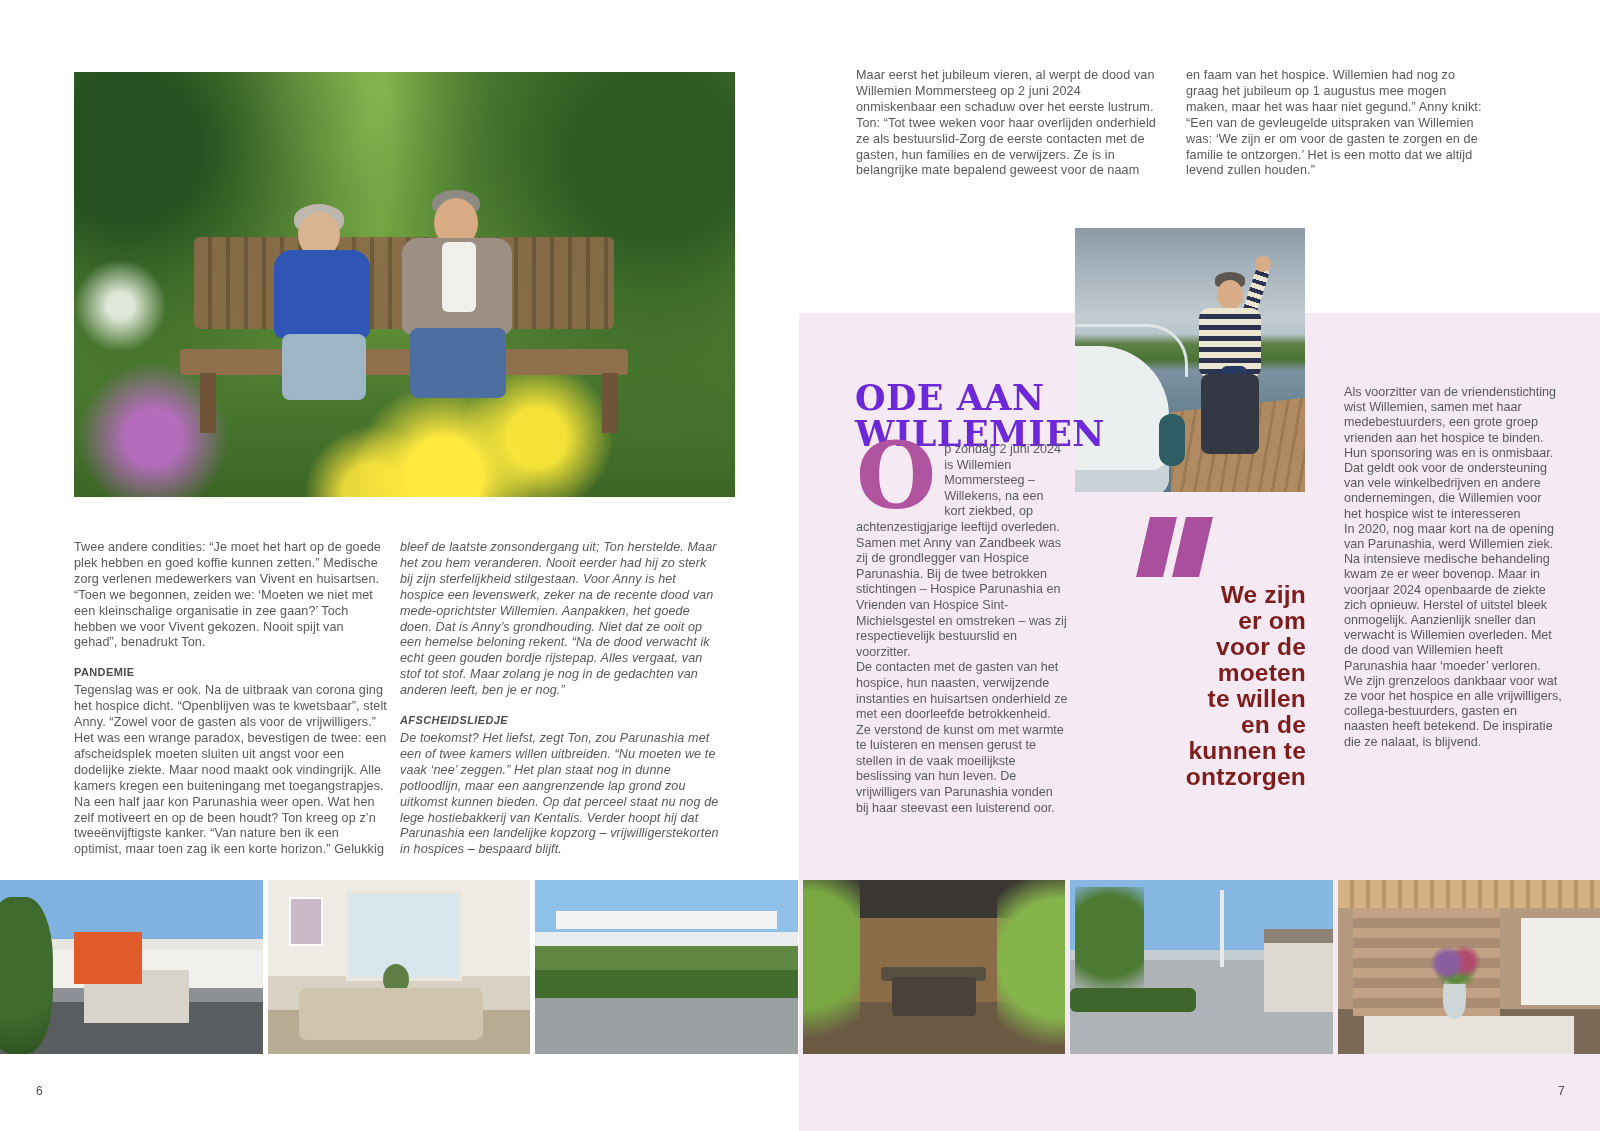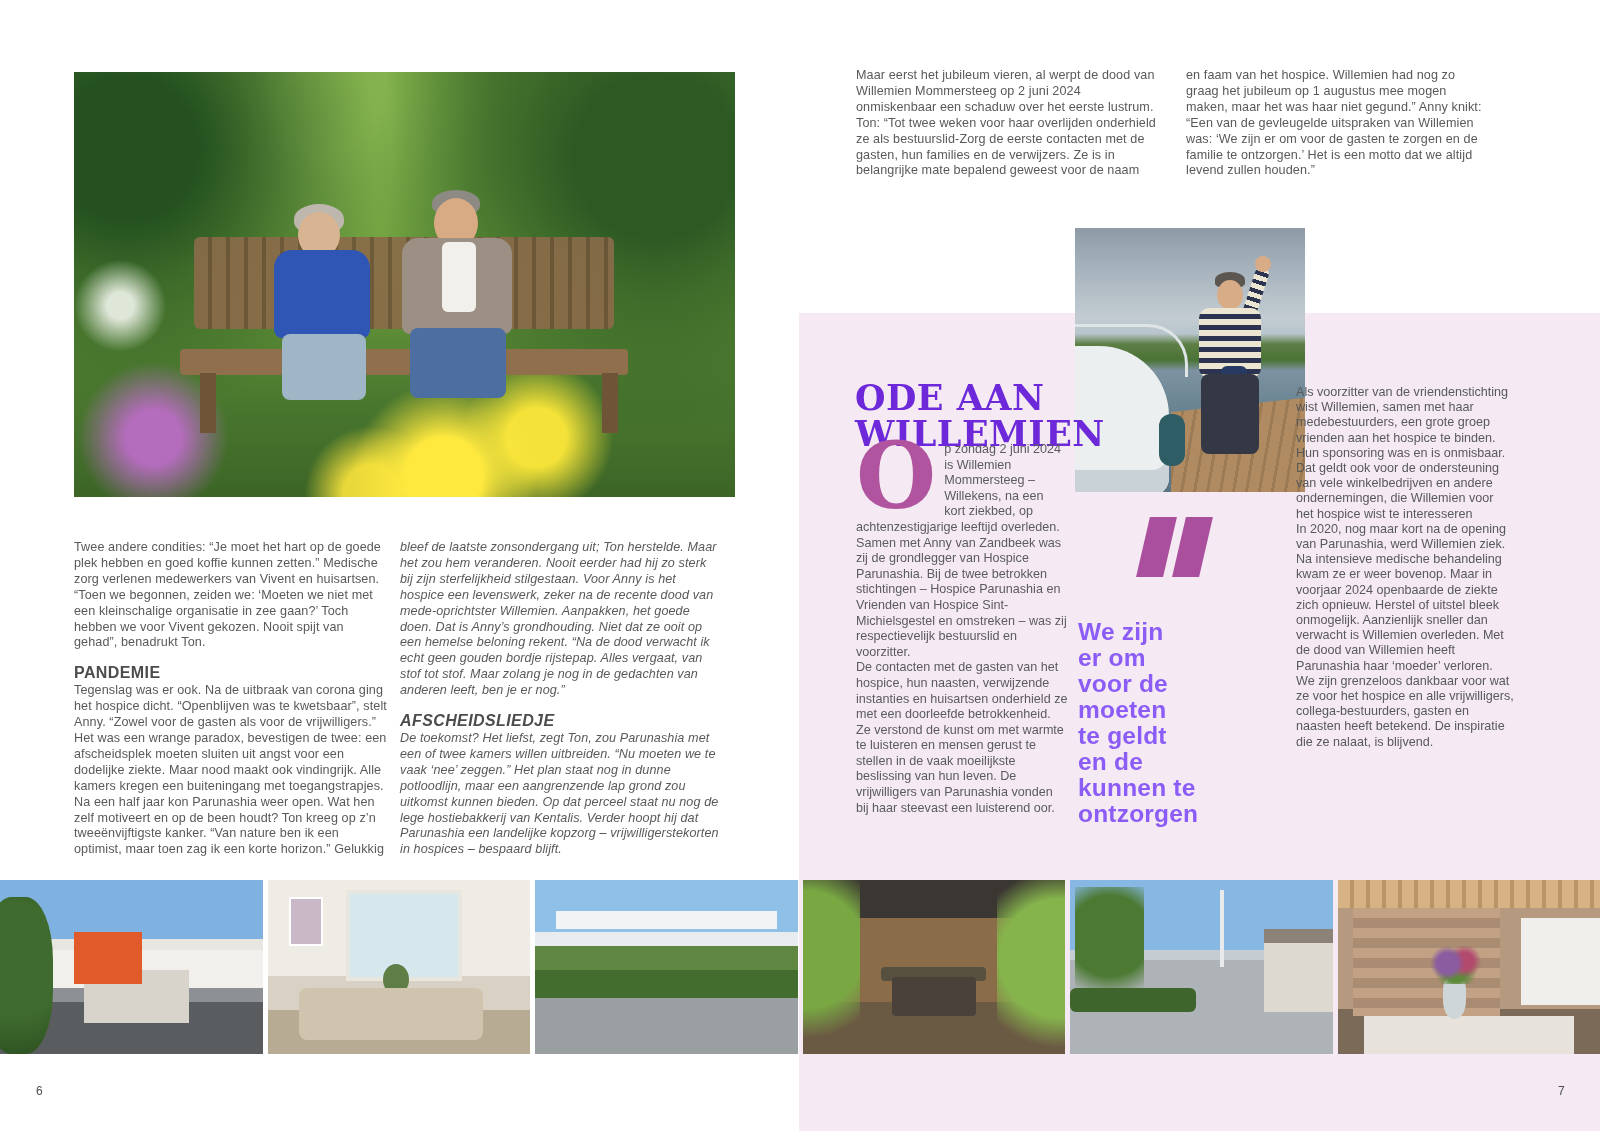--- a/index.html
+++ b/index.html
@@ -4,34 +4,34 @@
 <style>
   html,body{margin:0;padding:0;background:#ffffff;}
   .spread{
     position:relative;width:1600px;height:1131px;overflow:hidden;
     background:#ffffff;font-family:"Liberation Sans",sans-serif;color:#58595b;
   }
   .abs{position:absolute;}
   
   .bodytext{font-size:12.6px;line-height:15.9px;color:#58595b;letter-spacing:.1px;}
   .bodytext p{margin:0 0 0 0;}
-  .sechead{font-size:16px;font-weight:bold;color:#4b4c4e;letter-spacing:.4px;margin:14px 0 2px 0;}
+  .sechead{font-size:11px;font-weight:bold;color:#4b4c4e;letter-spacing:.4px;margin:14px 0 2px 0;}
   .rightcol-text{font-size:12.6px;line-height:15.2px;}
   
   .pinkbox{left:799px;top:313px;width:801px;height:818px;background:#f5eaf3;}
   .ode-title{left:855px;top:380px;width:260px;font-family:"DejaVu Serif","Liberation Serif",serif;
     font-weight:bold;font-size:35px;line-height:36px;color:#6d28d9;letter-spacing:.5px;}
   .ode-body{left:856px;top:442px;width:212px;font-size:12.6px;line-height:15.6px;color:#5a5b5d;}
   .dropcap{float:left;font-family:"DejaVu Serif","Liberation Serif",serif;font-weight:bold;
     font-size:92px;line-height:64px;color:#b0549f;margin:2px 8px 0 0;}
   .quotemark{left:1143px;top:517px;width:70px;height:60px;}
   .quotemark .bar{position:absolute;top:0;width:27px;height:60px;background:#aa4f9d;transform:skewX(-13deg);}
   .quotemark .bar.b2{left:36px;}
-  .pullquote{left:1078px;top:582px;width:228px;text-align:left;
-    font-size:24.5px;line-height:26px;font-weight:bold;color:#8b5cf6;letter-spacing:.2px;margin-top:37px;}
+  .pullquote{left:1078px;top:582px;width:228px;text-align:right;
+    font-size:24.5px;line-height:26px;font-weight:bold;color:#7f1d1d;letter-spacing:.2px;}
   .pullquote span{display:block;}
   .pagenum{font-size:12px;color:#4b4c4e;}
   
   .photo{overflow:hidden;}
   .photo-main{left:74px;top:72px;width:661px;height:425px;
     background:
       radial-gradient(circle at 12% 86%, rgba(186,108,196,.95) 0 4%, rgba(186,108,196,0) 11%),
       radial-gradient(circle at 7% 55%, rgba(240,244,235,.9) 0 2%, rgba(240,244,235,0) 7%),
       radial-gradient(circle at 56% 95%, #ffe93f 0 7%, rgba(255,233,63,0) 17%),
       radial-gradient(circle at 70% 86%, #f4e238 0 5%, rgba(244,226,56,0) 13%),
@@ -182,27 +182,27 @@
 
   <div class="abs quotemark">
     <div class="bar b1"></div>
     <div class="bar b2"></div>
   </div>
   <div class="abs pullquote">
     <span>We zijn</span>
     <span>er om</span>
     <span>voor de</span>
     <span>moeten</span>
-    <span>te geldt</span>
+    <span>te willen</span>
     <span>en de</span>
     <span>kunnen te</span>
     <span>ontzorgen</span>
   </div>
 
-  <div class="abs rightcol-text" style="left:1296px;top:385px;width:218px;">
+  <div class="abs rightcol-text" style="left:1344px;top:385px;width:218px;">
     <p style="margin:0;">Als voorzitter van de vrienden­stichting wist Willemien, samen met haar medebestuurders, een grote groep vrienden aan het hospice te binden. Hun sponsoring was en is onmisbaar. Dat geldt ook voor de ondersteuning van vele winkelbedrijven en andere ondernemingen, die Willemien voor het hospice wist te interesseren</p>
     <p style="margin:0;">In 2020, nog maar kort na de opening van Parunashia, werd Willemien ziek. Na intensieve medische behandeling kwam ze er weer bovenop. Maar in voorjaar 2024 openbaarde de ziekte zich opnieuw. Herstel of uitstel bleek onmogelijk. Aanzienlijk sneller dan verwacht is Willemien overleden. Met de dood van Willemien heeft Parunashia haar ‘moeder’ verloren. We zijn grenzeloos dankbaar voor wat ze voor het hospice en alle vrijwilligers, collega-bestuurders, gasten en naasten heeft betekend. De inspiratie die ze nalaat, is blijvend.</p>
   </div>
 
   <div class="abs strip">
     <div class="sp sp1">
       <div class="garage"></div>
         <div class="orange"></div>
         <div class="bush"></div>
     </div>

